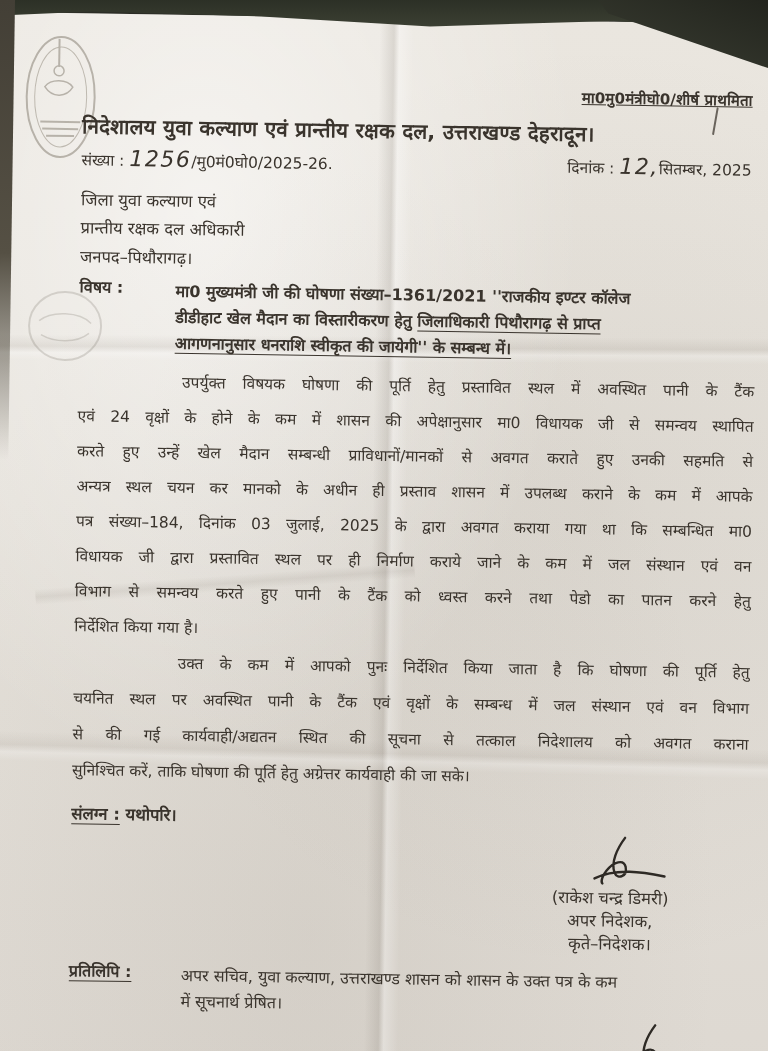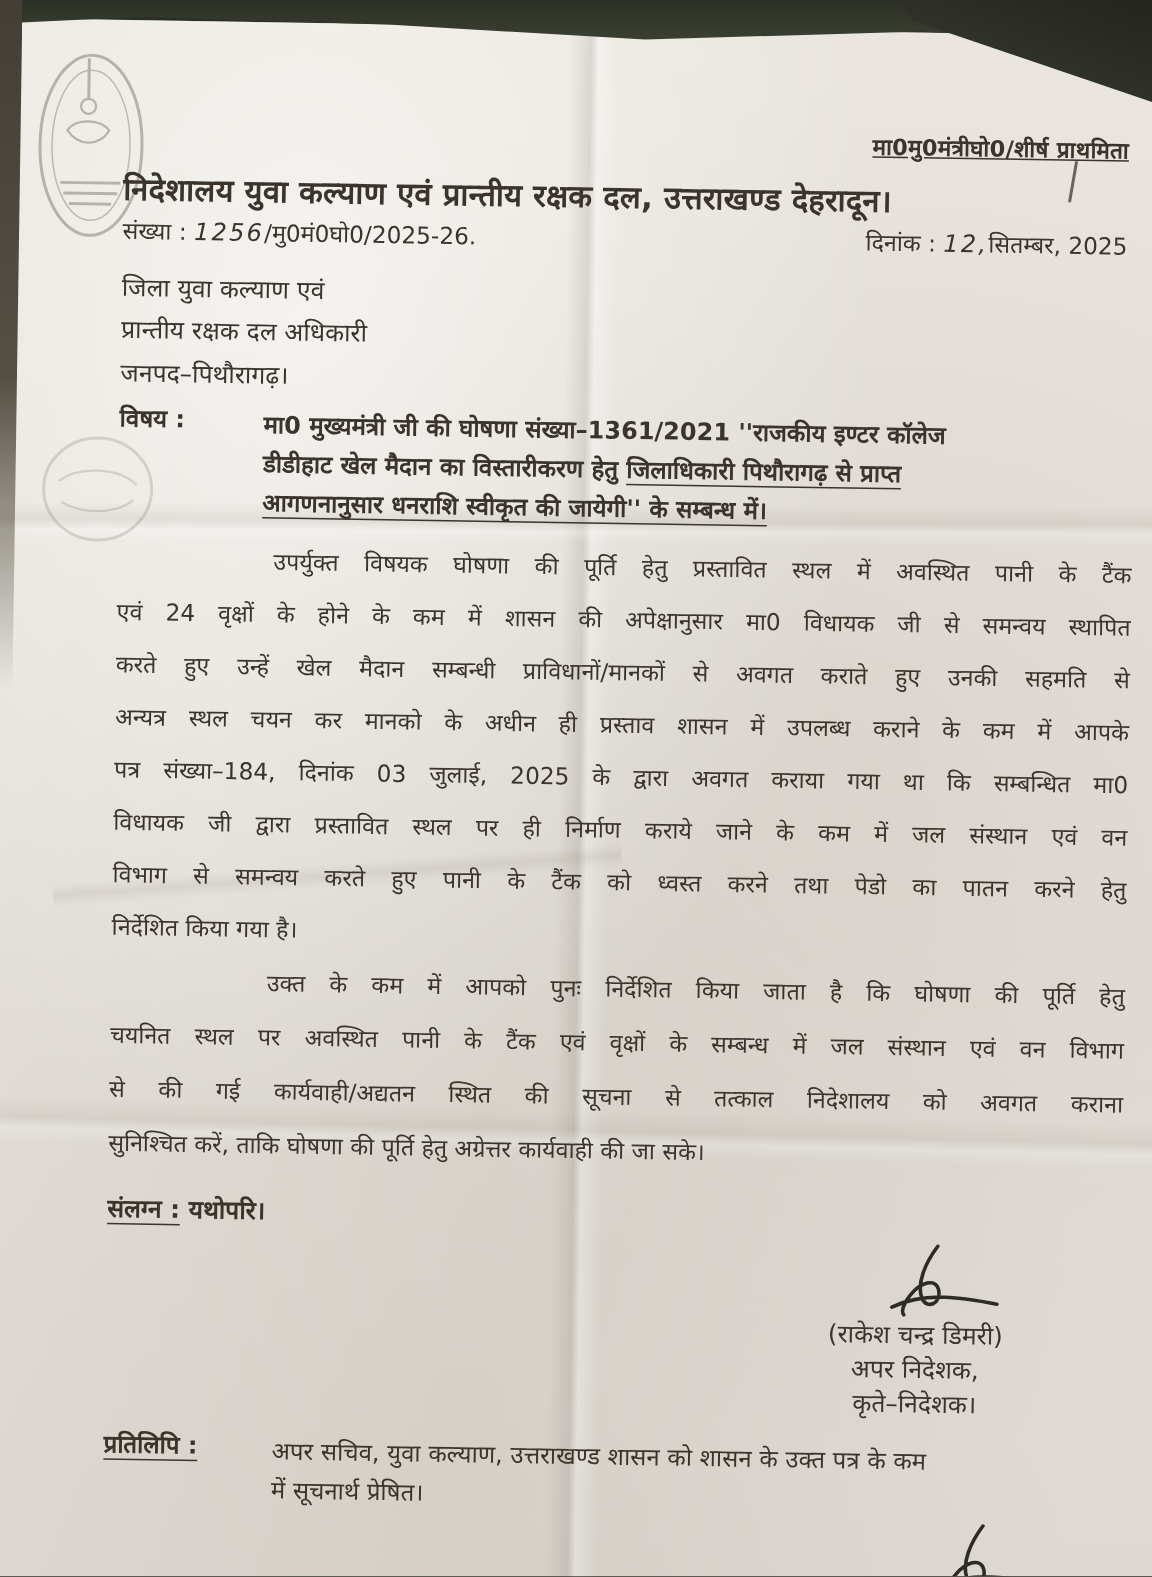--- a/index.html
+++ b/index.html
@@ -77,21 +77,21 @@
   }
   .priority {
     text-align: right; font-size: 15px; font-weight: bold;
     text-decoration: underline; padding-right: 6px; letter-spacing: 0.2px;
   }
   .office-title {
     margin-top: 12px; font-size: 20.5px; font-weight: bold; letter-spacing: 0.2px;
     white-space: nowrap;
   }
   .ref-row { display: flex; justify-content: space-between; margin-top: 5px; font-size: 15.5px; }
-  .hw { font-style: italic; letter-spacing: 1.5px; font-size: 16px; margin-top: 24px; }
+  .hw { font-style: italic; letter-spacing: 1.5px; font-size: 22px; margin-top: 24px; }
   .recipient { margin-top: 16px; font-size: 16.5px; }
   .recipient div { margin-bottom: 7px; }
   .subject-row { display: flex; margin-top: 10px; }
   .subject-label { width: 96px; flex: none; font-size: 16px; font-weight: bold; }
   .subject-lines { font-size: 16px; font-weight: bold; line-height: 26px; }
   .u { text-decoration: underline; text-underline-offset: 4px; }
   .para { font-size: 15.5px; }
   .para1 { margin-top: 9px; line-height: 35px; }
   .para2 { line-height: 36px; }
   .bline { text-align: justify; text-align-last: justify; white-space: normal; }

